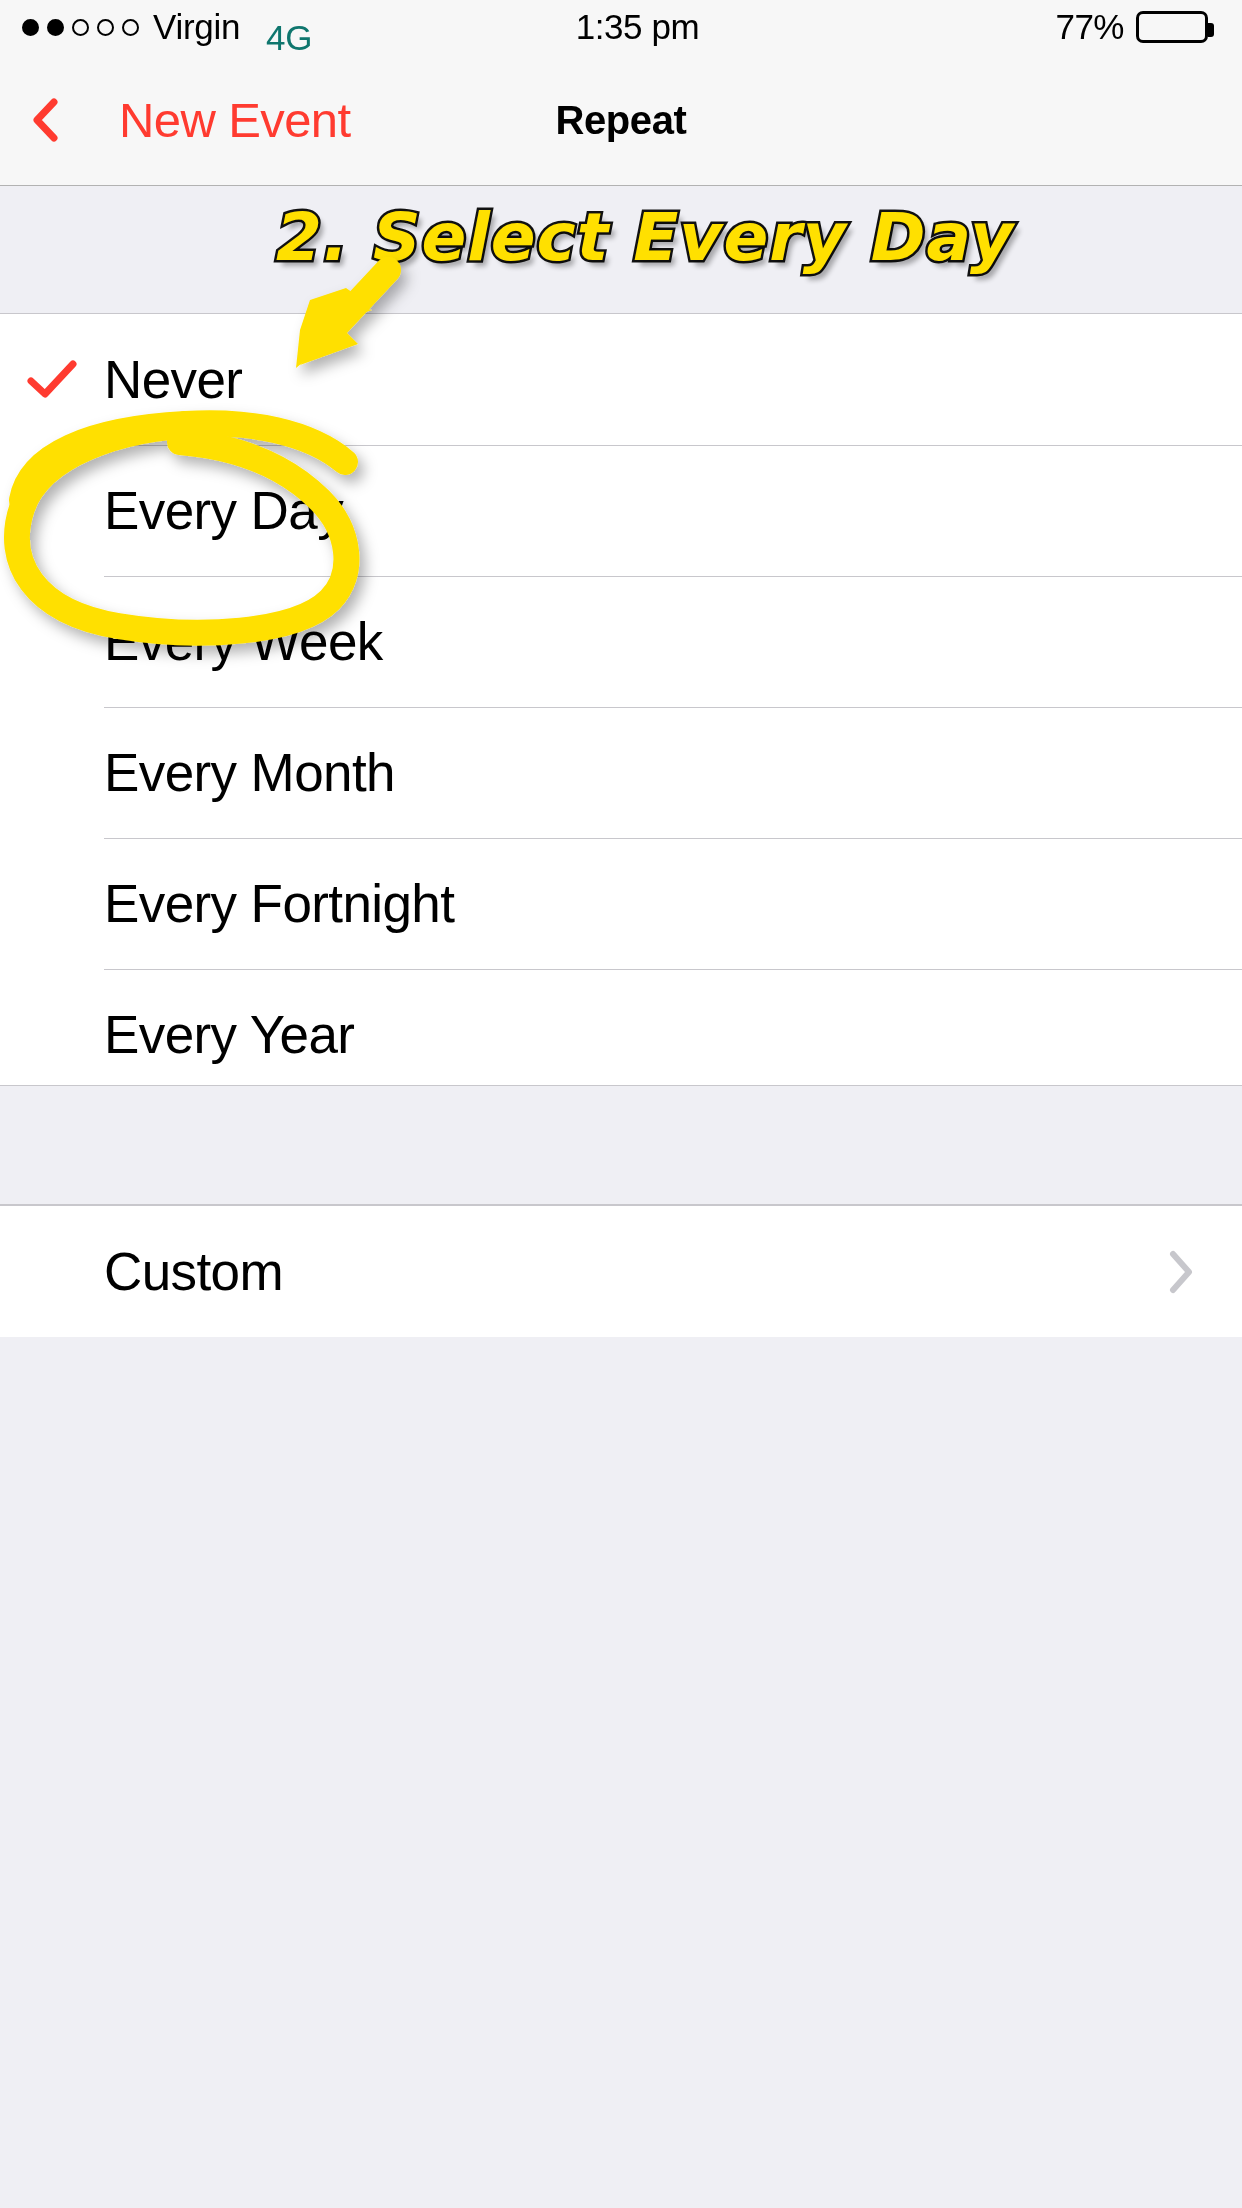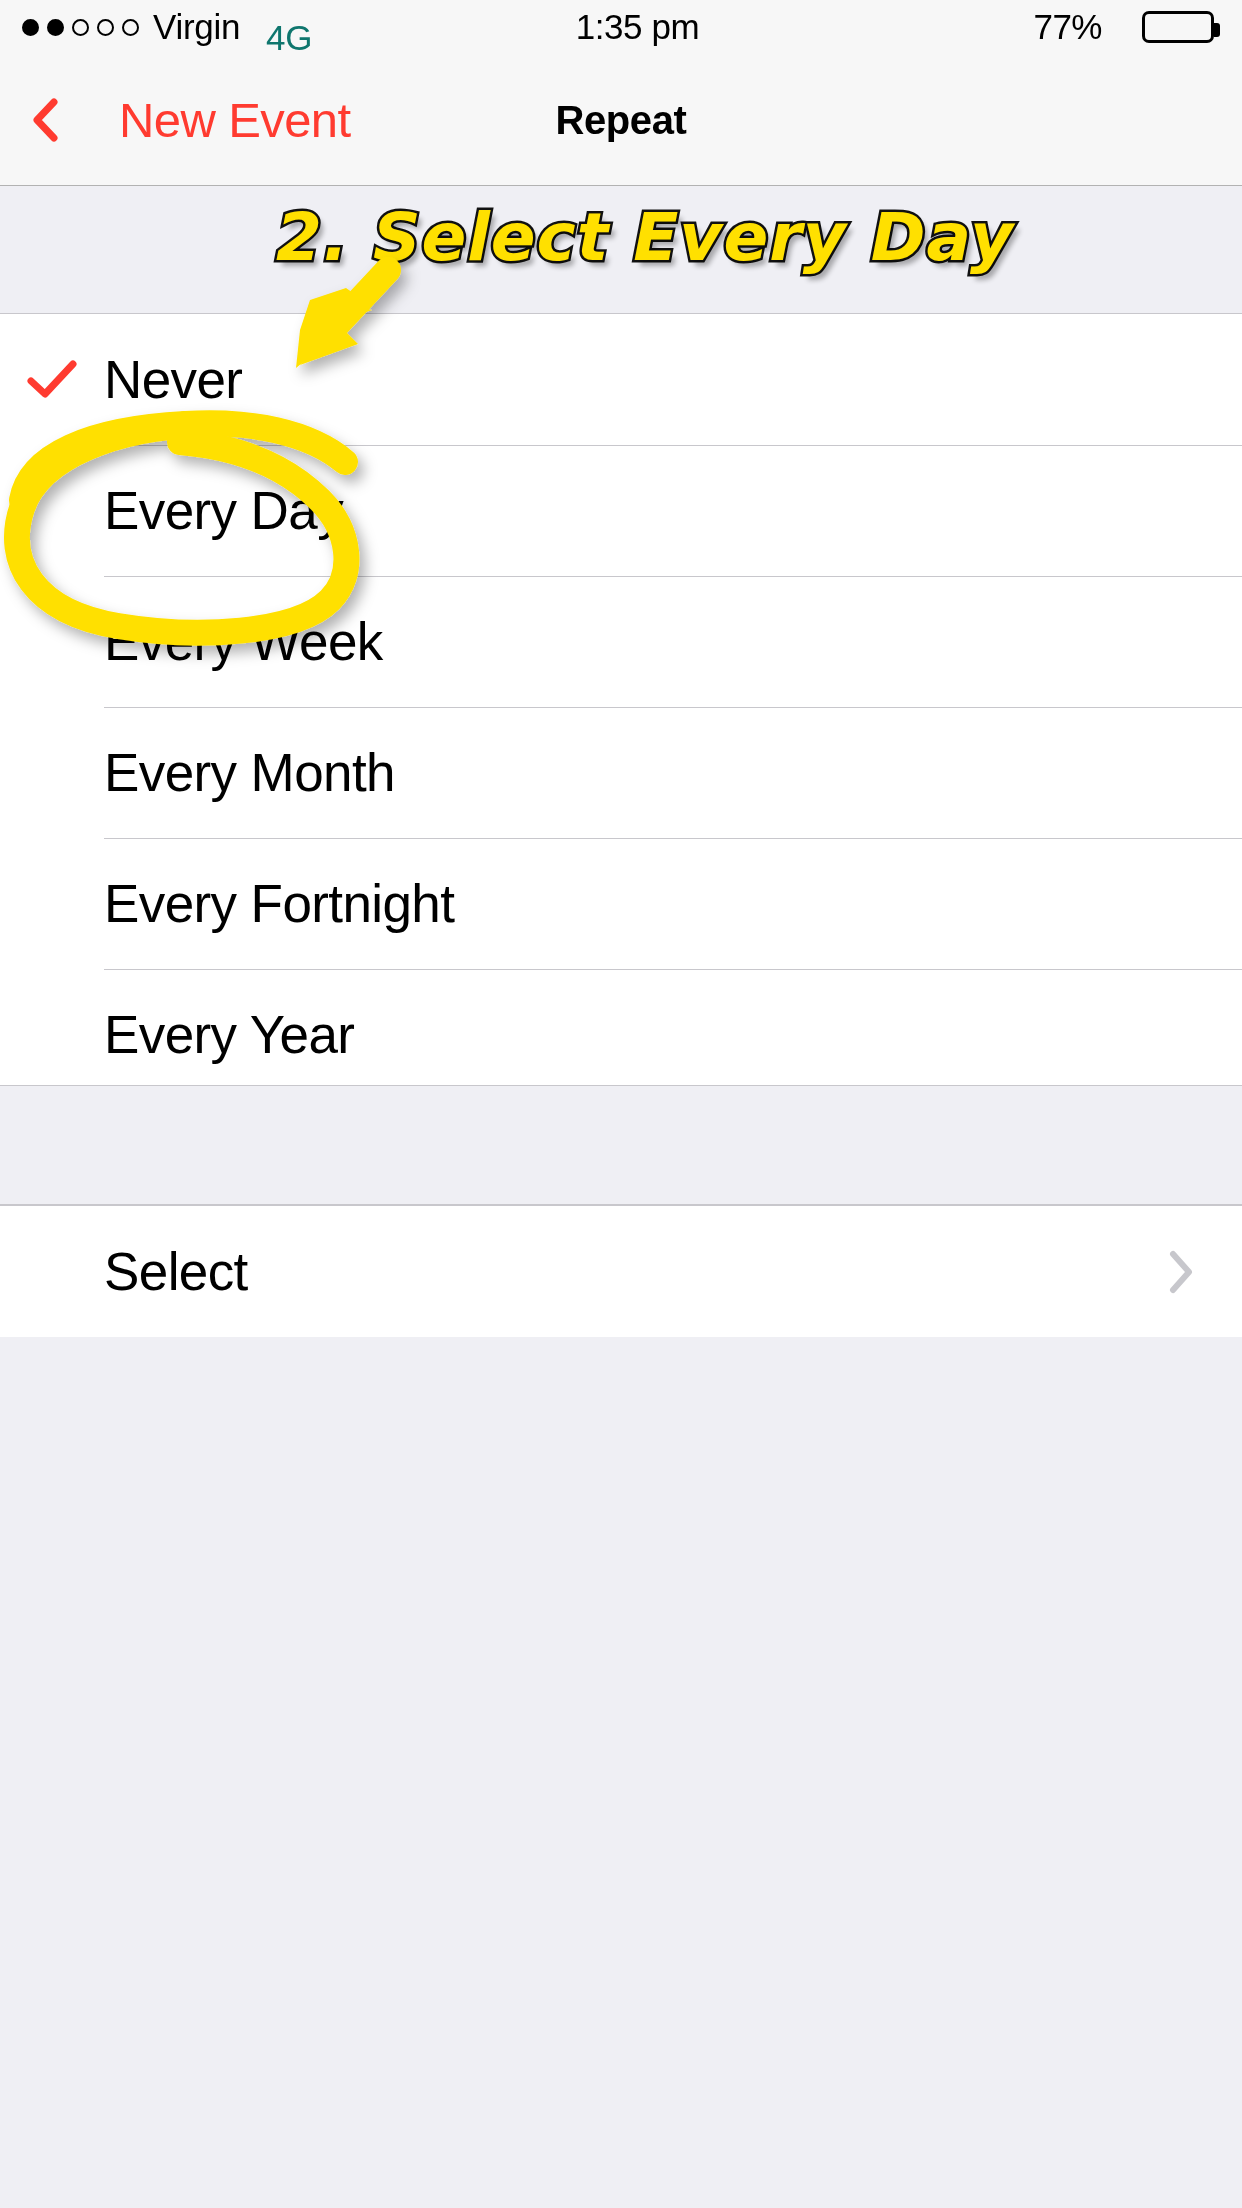--- a/index.html
+++ b/index.html
@@ -22,21 +22,21 @@
   .dots { display:flex; align-items:center; gap:8px; margin-right:14px; }
   .dot { width:17px; height:17px; border-radius:50%; border:2.5px solid #000; }
   .dot.filled { background:#000; }
   .sb-carrier { font-size:35px; color:#000; letter-spacing:-0.3px; }
   .sb-network { font-size:35px; color:#0f766e; margin-left:26px; letter-spacing:-0.3px;margin-top:21px; }
   .sb-center {
     position:absolute; left:0; right:0; text-align:center;
     font-size:35px; color:#000; font-weight:400; letter-spacing:-0.4px;padding-left:33px;
   }
   .sb-right {
-    position:absolute; right:28px; display:flex; align-items:center;gap:28px;
+    position:absolute; right:34px; display:flex; align-items:center;
   }
   .sb-battery-pct { font-size:35px; color:#000; margin-right:12px; letter-spacing:-0.5px; }
   .battery {
     position:relative; width:72px; height:32px;
     border:3px solid #000; border-radius:7px; padding:3px;
   }
   .battery-fill { height:100%; background:#000; border-radius:2px; }
   .battery-cap {
     position:absolute; right:-9px; top:9px; width:6px; height:14px;
     background:#000; border-radius:0 3px 3px 0;
@@ -194,21 +194,21 @@
         <div class="row-check"></div>
         <span class="row-label">Every Year</span>
       </div>
     </div>
 
   <div class="gap-band"></div>
 
   <div class="list-section" id="section-custom">
       <div class="row">
         <div class="row-check"></div>
-        <span class="row-label">Select</span>
+        <span class="row-label">Custom</span>
         <svg class="row-chevron" viewBox="0 0 26 44">
           <polyline points="5,4 21,22 5,40" fill="none" stroke="#C7C7CC" stroke-width="6" stroke-linecap="round" stroke-linejoin="round"></polyline>
         </svg>
       </div>
     </div>
 
   <div class="bottom-fill"></div>
 
   <svg class="overlay" viewBox="0 0 1242 2208">
     <defs>

